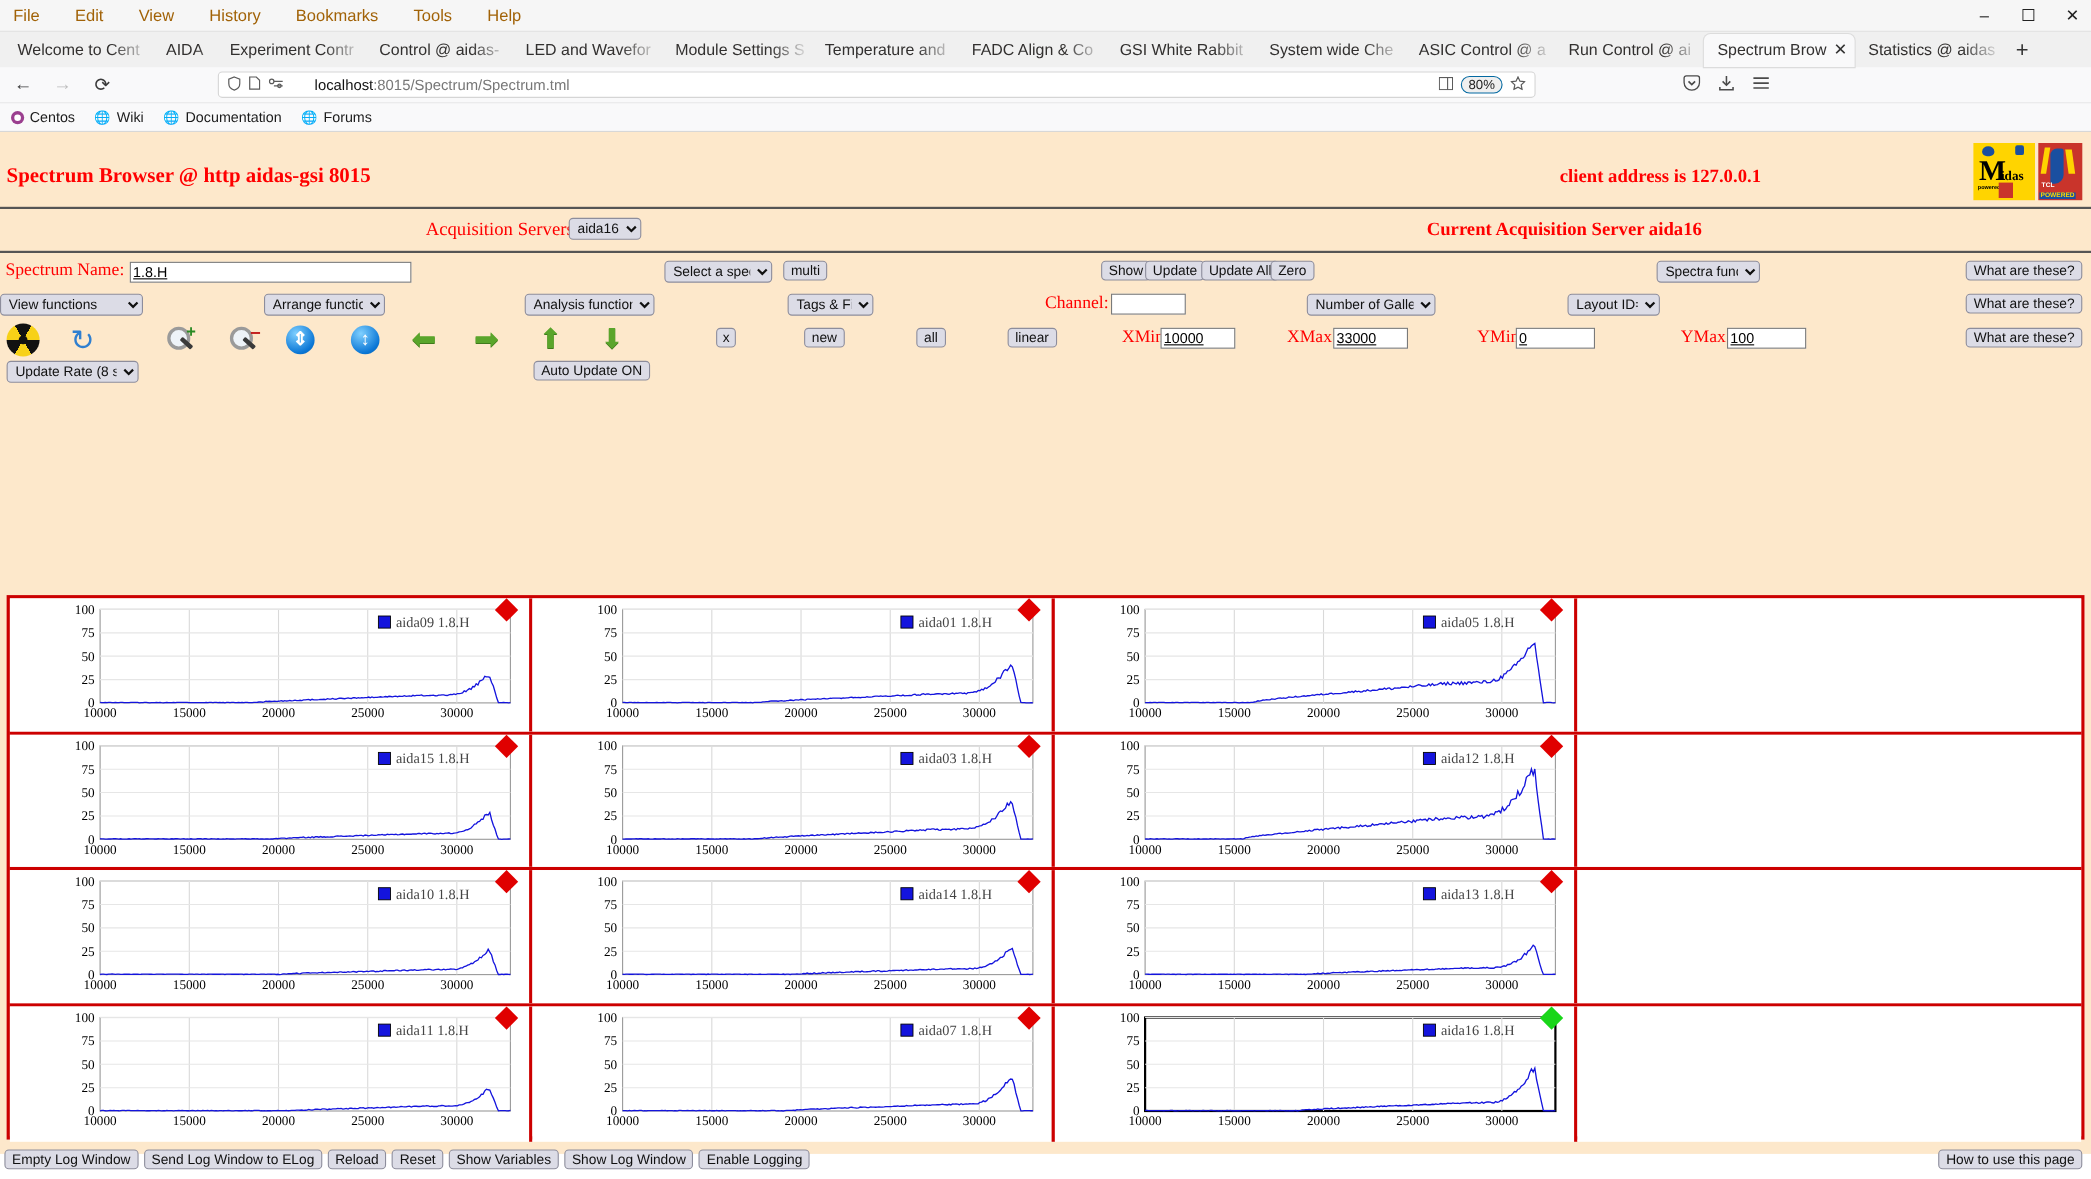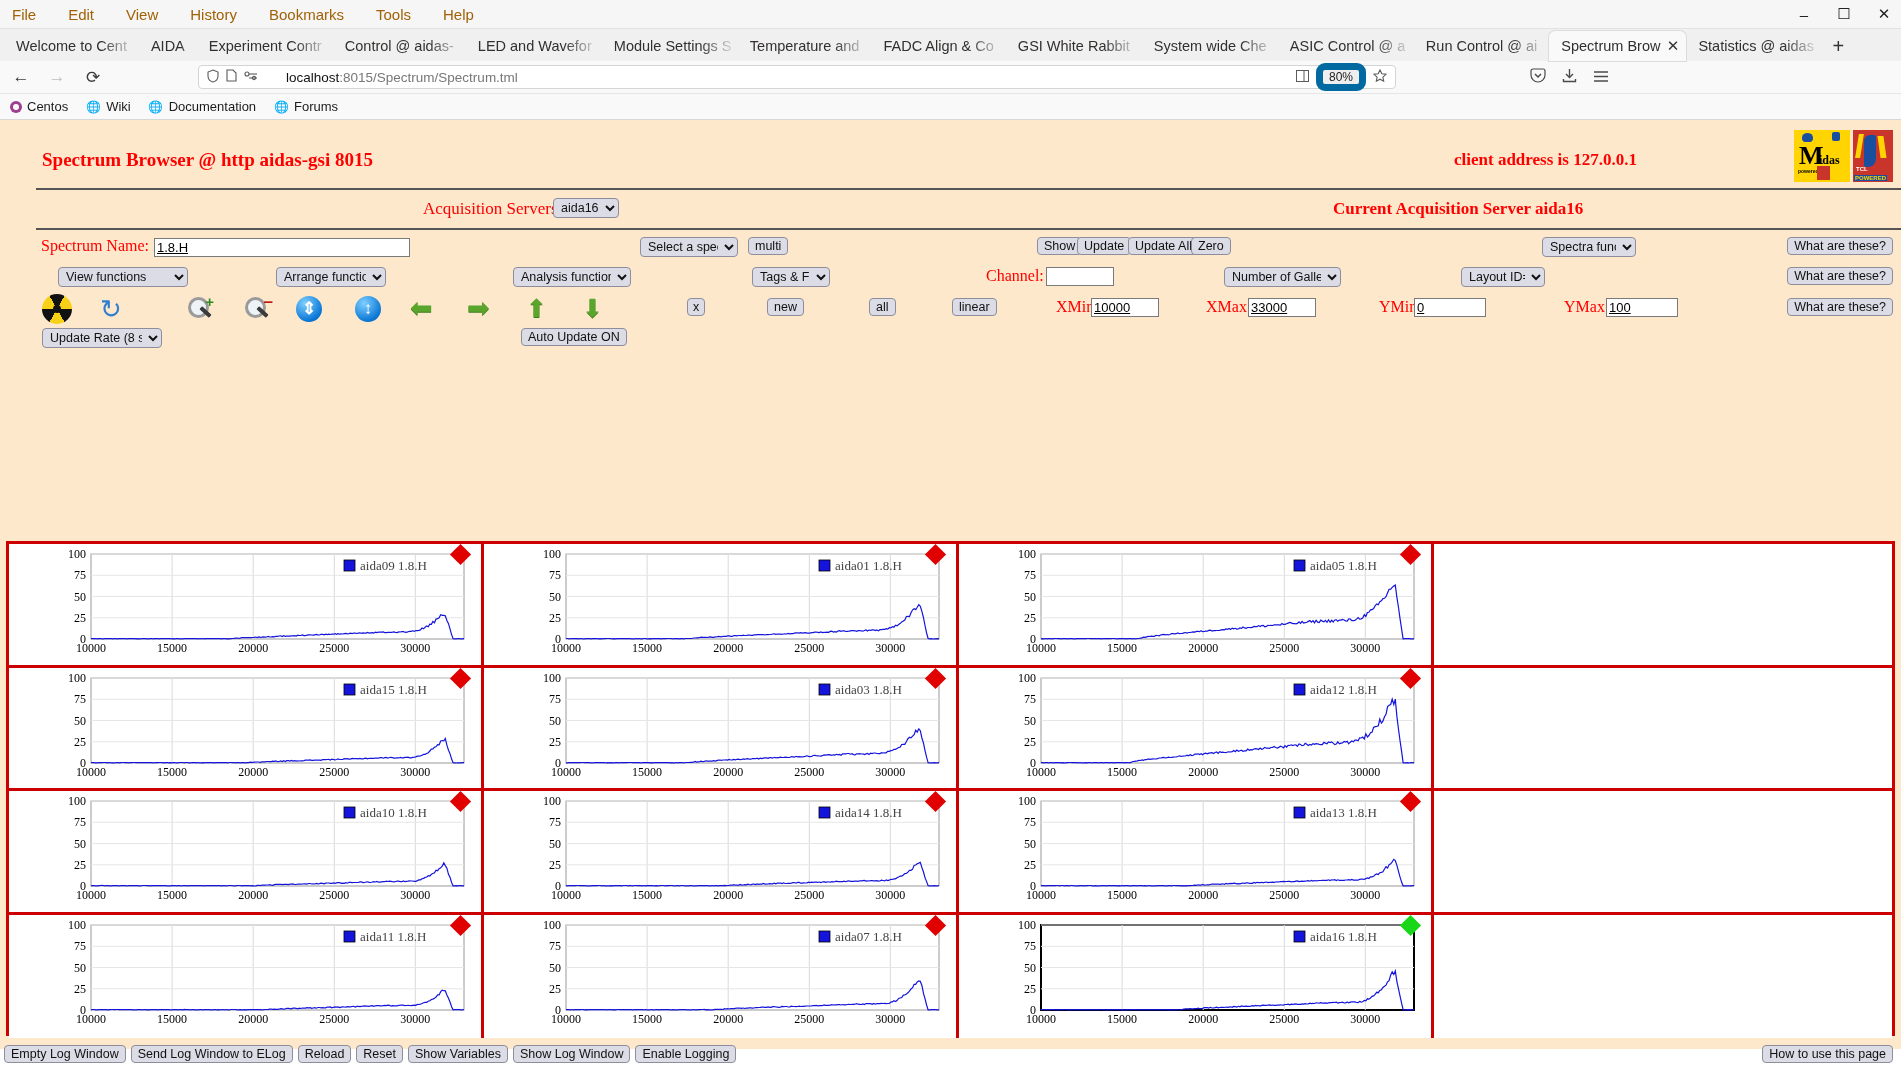--- a/index.html
+++ b/index.html
@@ -20,31 +20,31 @@
   .tab.active .closex{position:absolute;right:7px;top:0;font-size:15px;color:#333;}
   .newtab{font-size:20px;color:#333;padding:0 10px;line-height:30px;}
 
   .navbar{height:32px;background:#f9f9fa;display:flex;align-items:center;padding:0 10px;gap:14px;border-bottom:1px solid #e6e6e6;}
   .navicon{font-size:17px;color:#3a3a3a;width:22px;text-align:center;}
   .navicon.dim{color:#bdbdbd;}
   .urlbar{flex:1;height:22px;background:#fff;border:1px solid #d5d5d5;border-radius:4px;display:flex;align-items:center;padding:0 8px;gap:7px;
           margin:0 120px 0 80px;max-width:1180px;}
   .urlbar .u{font-size:13.5px;color:#777;}
   .urlbar .u b{color:#111;font-weight:400;padding-left:21px;}
-  .zoombadge{font-size:12px;color:#222;border:7px solid #0369a1;border-radius:9px;padding:0 6px;background:#efefef;}
+  .zoombadge{font-size:12px;color:#222;border:1px solid #0369a1;border-radius:9px;padding:0 6px;background:#efefef;}
   .rightnav{display:flex;align-items:center;gap:16px;font-size:15px;color:#3a3a3a;}
 
   .bookmarks{height:25px;background:#f9f9fa;display:flex;align-items:center;gap:18px;padding:0 10px;border-bottom:1px solid #d7d7d7;font-size:13px;color:#1b1b1b;}
   .bm{display:flex;align-items:center;gap:5px;}
   .globe{font-size:12px;color:#555;}
   .centosdot{width:12px;height:12px;border-radius:50%;background:#9b3f8f;display:inline-block;position:relative;}
   .centosdot:after{content:"";position:absolute;left:3px;top:3px;width:6px;height:6px;border-radius:50%;background:#fff;}
 
   
-  .page{background:#fde8cb;height:929px;position:relative;padding-left:36px;}
+  .page{background:#fde8cb;height:929px;position:relative;}
   .hdr{height:68px;position:relative;}
   .hdr .title{position:absolute;left:6px;top:29px;color:#f00;font-family:"Liberation Serif",serif;font-weight:bold;font-size:19px;}
   .hdr .client{position:absolute;left:1418px;top:30px;color:#f00;font-family:"Liberation Serif",serif;font-weight:bold;font-size:17px;}
   .logos{position:absolute;right:8px;top:10px;display:flex;gap:3px;}
   .midaslogo{width:56px;height:52px;background:#ffd400;position:relative;}
   .midaslogo .m{position:absolute;left:5px;top:11px;font-family:"Liberation Serif",serif;font-weight:bold;font-size:26px;color:#000;}
   .midaslogo .idas{position:absolute;left:25px;top:23px;font-family:"Liberation Serif",serif;font-weight:bold;font-size:12px;color:#000;}
   .midaslogo .b1{position:absolute;left:8px;top:3px;width:11px;height:9px;background:#1a4fa0;border-radius:50% 50% 40% 40%;}
   .midaslogo .b2{position:absolute;left:38px;top:2px;width:8px;height:9px;background:#1a4fa0;border-radius:2px;}
   .midaslogo .b3{position:absolute;left:23px;top:36px;width:13px;height:14px;background:#c9342b;}
@@ -274,21 +274,21 @@
     <button class="abs" style="left:1041px;top:7px">Update</button>
     <button class="abs" style="left:1092px;top:7px">Update All</button>
     <button class="abs" style="left:1155px;top:7px">Zero</button>
     <select class="abs" style="left:1506px;top:7px;width:94px">
       <option>Spectra functions</option>
     </select>
     <button class="abs" style="right:8px;top:7px">What are these?</button>
   </div>
 
   <div class="row" style="height:31px">
-    <select class="abs" style="left:22px;top:6px;width:130px">
+    <select class="abs" style="left:0;top:6px;width:130px">
       <option>View functions</option>
     </select>
     <select class="abs" style="left:240px;top:6px;width:110px">
       <option>Arrange functions</option>
     </select>
     <select class="abs" style="left:477px;top:6px;width:118px">
       <option>Analysis functions</option>
     </select>
     <select class="abs" style="left:716px;top:6px;width:78px">
       <option>Tags &amp; Fits</option>

